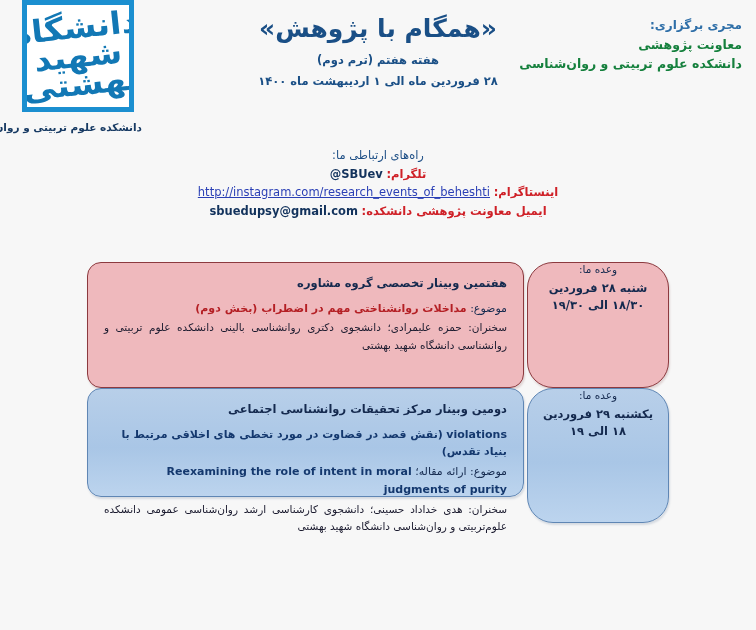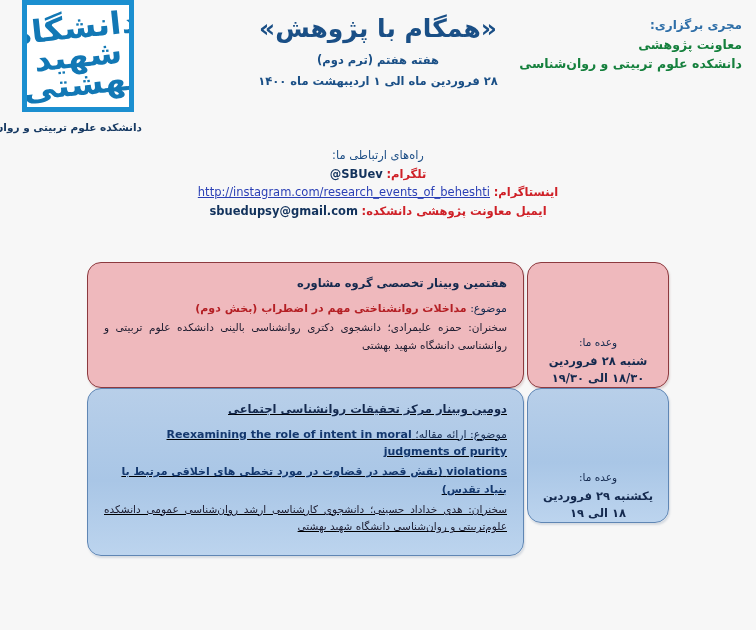--- a/index.html
+++ b/index.html
@@ -177,42 +177,43 @@
   }
   .card-main {
     width: 437px;
     padding: 13px 16px 10px 16px;
     direction: rtl;
     text-align: right;
   }
   .card-date {
     width: 142px;
     display: flex;
-    align-items: flex-end;
+    align-items: flex-start;
     justify-content: center;
     direction: rtl;
     text-align: center;
+    border-radius: 26px;
   }
 
   
   .pink {
     background: #efb9bd;
     border: 1px solid #8c3a3f;
     box-shadow: 1px 2px 2px rgba(120, 60, 60, 0.18);
   }
   .card-main.pink { height: 126px; }
   .card-date.pink { height: 126px; }
 
   
   .blue {
     background: linear-gradient(180deg, #b8cfe9 0%, #a9c6e6 55%, #bcd4ee 100%);
     border: 1px solid #5f86b4;
     box-shadow: 1px 2px 2px rgba(60, 90, 130, 0.18);
   }
-  .card-main.blue { height: 168px; text-decoration: underline; }
+  .card-main.blue { height: 109px; }
   .card-date.blue { height: 135px; }
 
   .card-title {
     font-size: 11.5px;
     font-weight: bold;
     color: #14294e;
     margin-bottom: 8px;
     line-height: 1.35;
   }
   .card-line {
@@ -342,26 +343,26 @@
           <div class="date-day">شنبه ۲۸ فروردین</div>
           <div class="date-time">۱۸/۳۰ الی ۱۹/۳۰</div>
         </div>
       </div>
     </div>
 
     <div class="event-row">
       <div class="card card-main blue">
         <div class="card-title">دومین وبینار مرکز تحقیقات روانشناسی اجتماعی</div>
         <div class="card-line">
+          <span class="topic-blue-en">violations</span>
+          <span class="topic-blue-fa">(نقش قصد در قضاوت در مورد تخطی های اخلاقی مرتبط با بنیاد تقدس)</span>
+        </div>
+        <div class="card-line">
           <span class="label-red">موضوع: ارائه مقاله؛</span>
           <span class="topic-blue-en">Reexamining the role of intent in moral judgments of purity</span>
-        </div>
-        <div class="card-line">
-          <span class="topic-blue-en">violations</span>
-          <span class="topic-blue-fa">(نقش قصد در قضاوت در مورد تخطی های اخلاقی مرتبط با بنیاد تقدس)</span>
         </div>
         <div class="speaker-line">سخنران: هدی خداداد حسینی؛ دانشجوی کارشناسی ارشد روان‌شناسی عمومی دانشکده علوم‌تربیتی و روان‌شناسی دانشگاه شهید بهشتی</div>
       </div>
 
       <div class="card card-date blue">
         <div>
           <div class="date-label">وعده ما:</div>
           <div class="date-day">یکشنبه ۲۹ فروردین</div>
           <div class="date-time">۱۸ الی ۱۹</div>
         </div>

